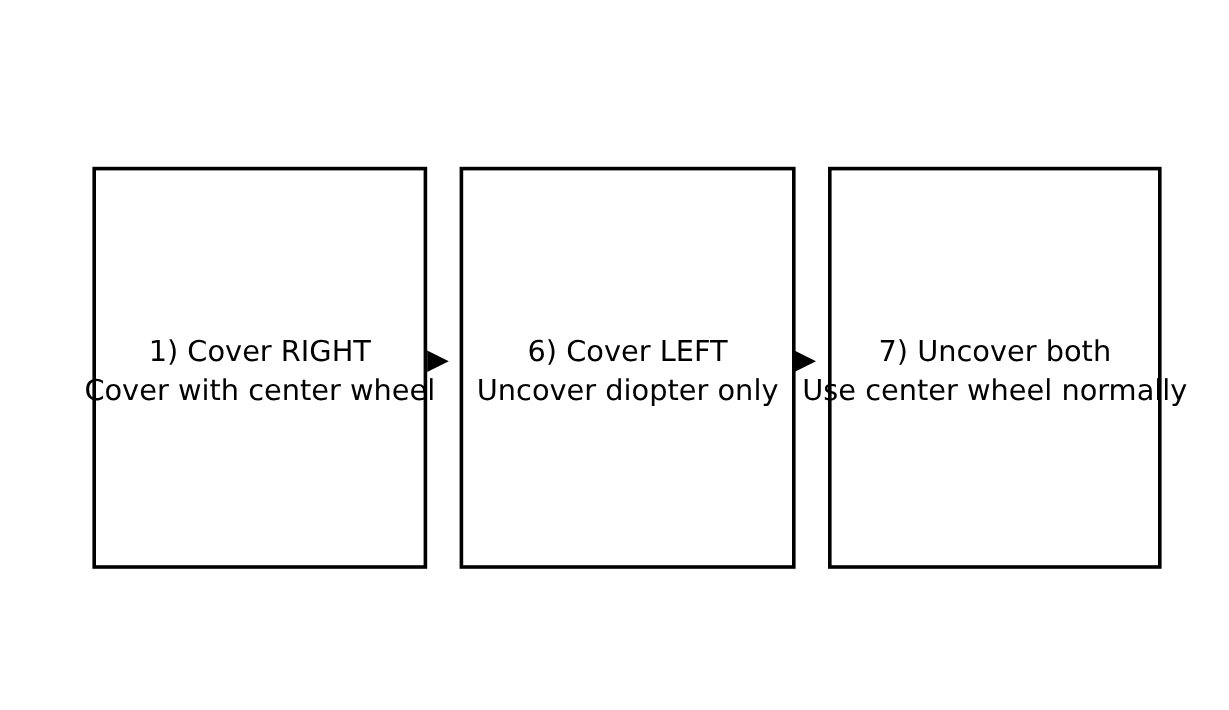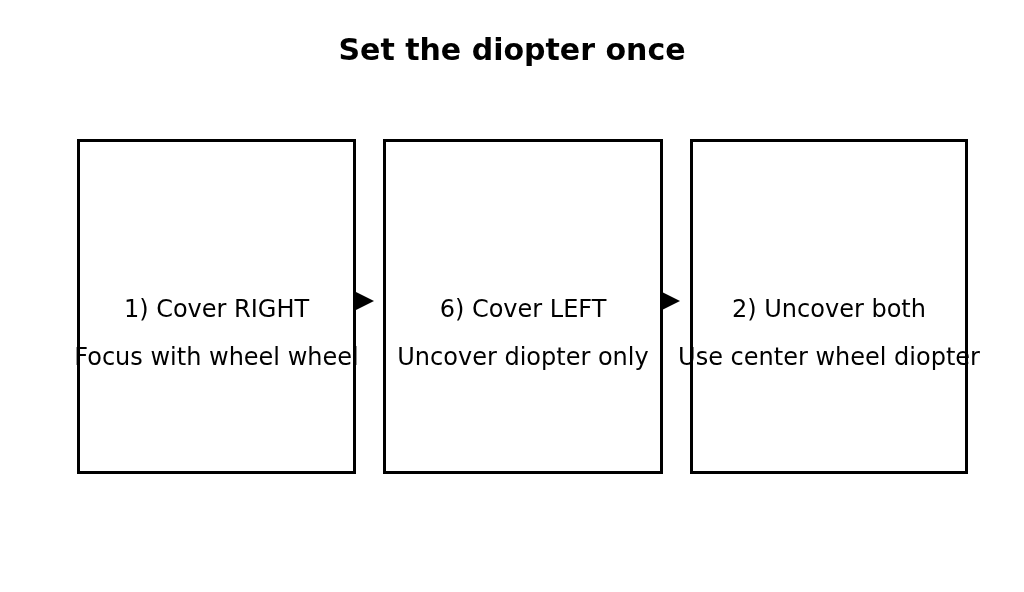--- a/index.html
+++ b/index.html
@@ -65,60 +65,58 @@
   }
   
   #text-1 { left: 216.5px; width: 0; }
   #text-2 { left: 523px;   width: 0; }
   #text-3 { left: 829px;   width: 0; }
   .step-text .line {
     position: relative;
     left: 0;
     transform: translateX(-50%);
     width: max-content;
-    margin-top: 16px;
   }
 
   
   .connector-arrow {
     position: absolute;
     top: 292px;
     width: 0;
     height: 0;
     border-top: 9px solid transparent;
     border-bottom: 9px solid transparent;
     border-left: 18px solid #000000;
   }
   #arrow-1 { left: 356px; }
   #arrow-2 { left: 662px; }
 </style>
 </head>
 <body>
 
 <div id="canvas">
 
-  <div class="figure-title">Set the diopter once</div>
 
   <div class="step-box" id="box-1"></div>
 
   <div class="step-box" id="box-2"></div>
 
   <div class="step-box" id="box-3"></div>
 
   <div class="connector-arrow" id="arrow-1"></div>
   <div class="connector-arrow" id="arrow-2"></div>
 
   <div class="step-text" id="text-1">
     <span class="line">1) Cover RIGHT</span>
-    <span class="line">Focus with wheel wheel</span>
+    <span class="line">Cover with center wheel</span>
   </div>
 
   <div class="step-text" id="text-2">
     <span class="line">6) Cover LEFT</span>
     <span class="line">Uncover diopter only</span>
   </div>
 
   <div class="step-text" id="text-3">
-    <span class="line">2) Uncover both</span>
-    <span class="line">Use center wheel diopter</span>
+    <span class="line">7) Uncover both</span>
+    <span class="line">Use center wheel normally</span>
   </div>
 
 </div>
 
 </body></html>

